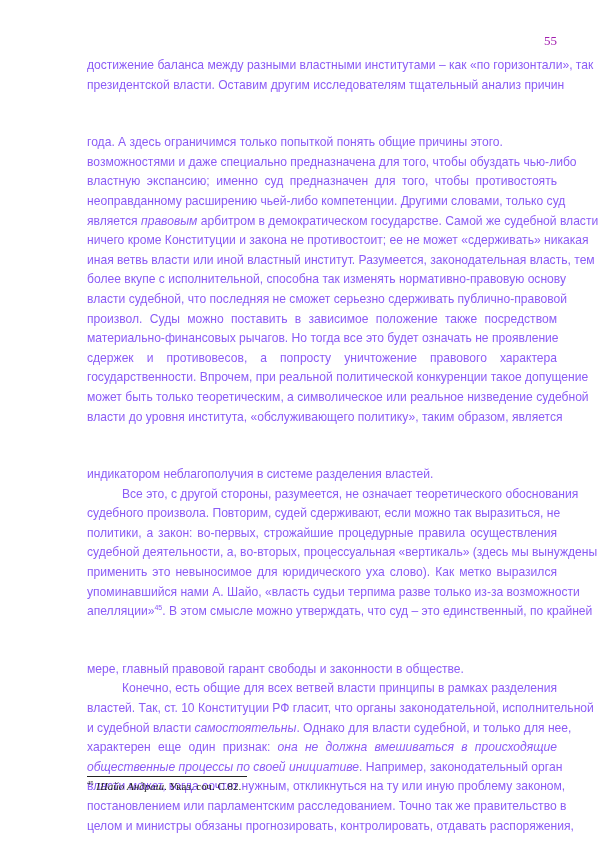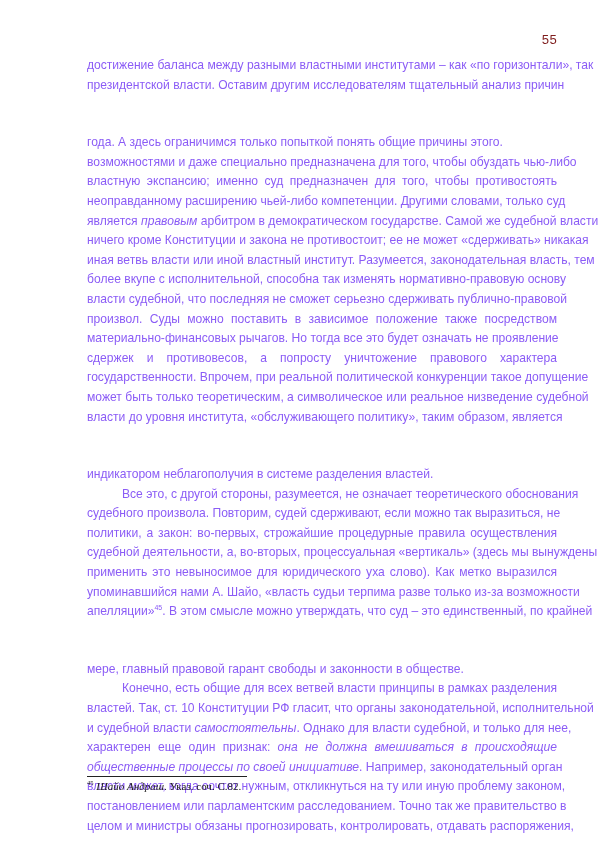--- a/index.html
+++ b/index.html
@@ -1,20 +1,20 @@
 <!DOCTYPE html>
 <html><head>
 <meta charset="utf-8">
 <style>
   html, body { margin: 0; padding: 0; background: #ffffff; }
   body { width: 600px; height: 849px; position: relative; overflow: hidden; }
   .page { position: absolute; left: 0; top: 0; width: 600px; height: 849px; background: #fff; }
   .page-number {
     position: absolute; right: 43px; top: 33px;
-    font-family: Liberation Mono, monospace; font-size: 13px; color: #7f1d1d; margin-left: 44px;
+    font-family: Liberation Serif, serif; font-size: 13px; color: #a21caf; margin-left: 44px;
   }
   .body-text {
     position: absolute; left: 87px; top: 56px; width: 470px;
     font-family: "Liberation Sans", sans-serif; font-size: 12.1px;
     line-height: 19.6px; color: #8b5cf6; text-align: justify;
   }
   .body-text p { margin: 0; text-indent: 0; }
   .line { display: block; text-align: justify; text-align-last: justify; white-space: nowrap; height: 19.6px; }
   .line.last { text-align-last: left; margin-top: 38px; }
   em { font-style: italic; }

